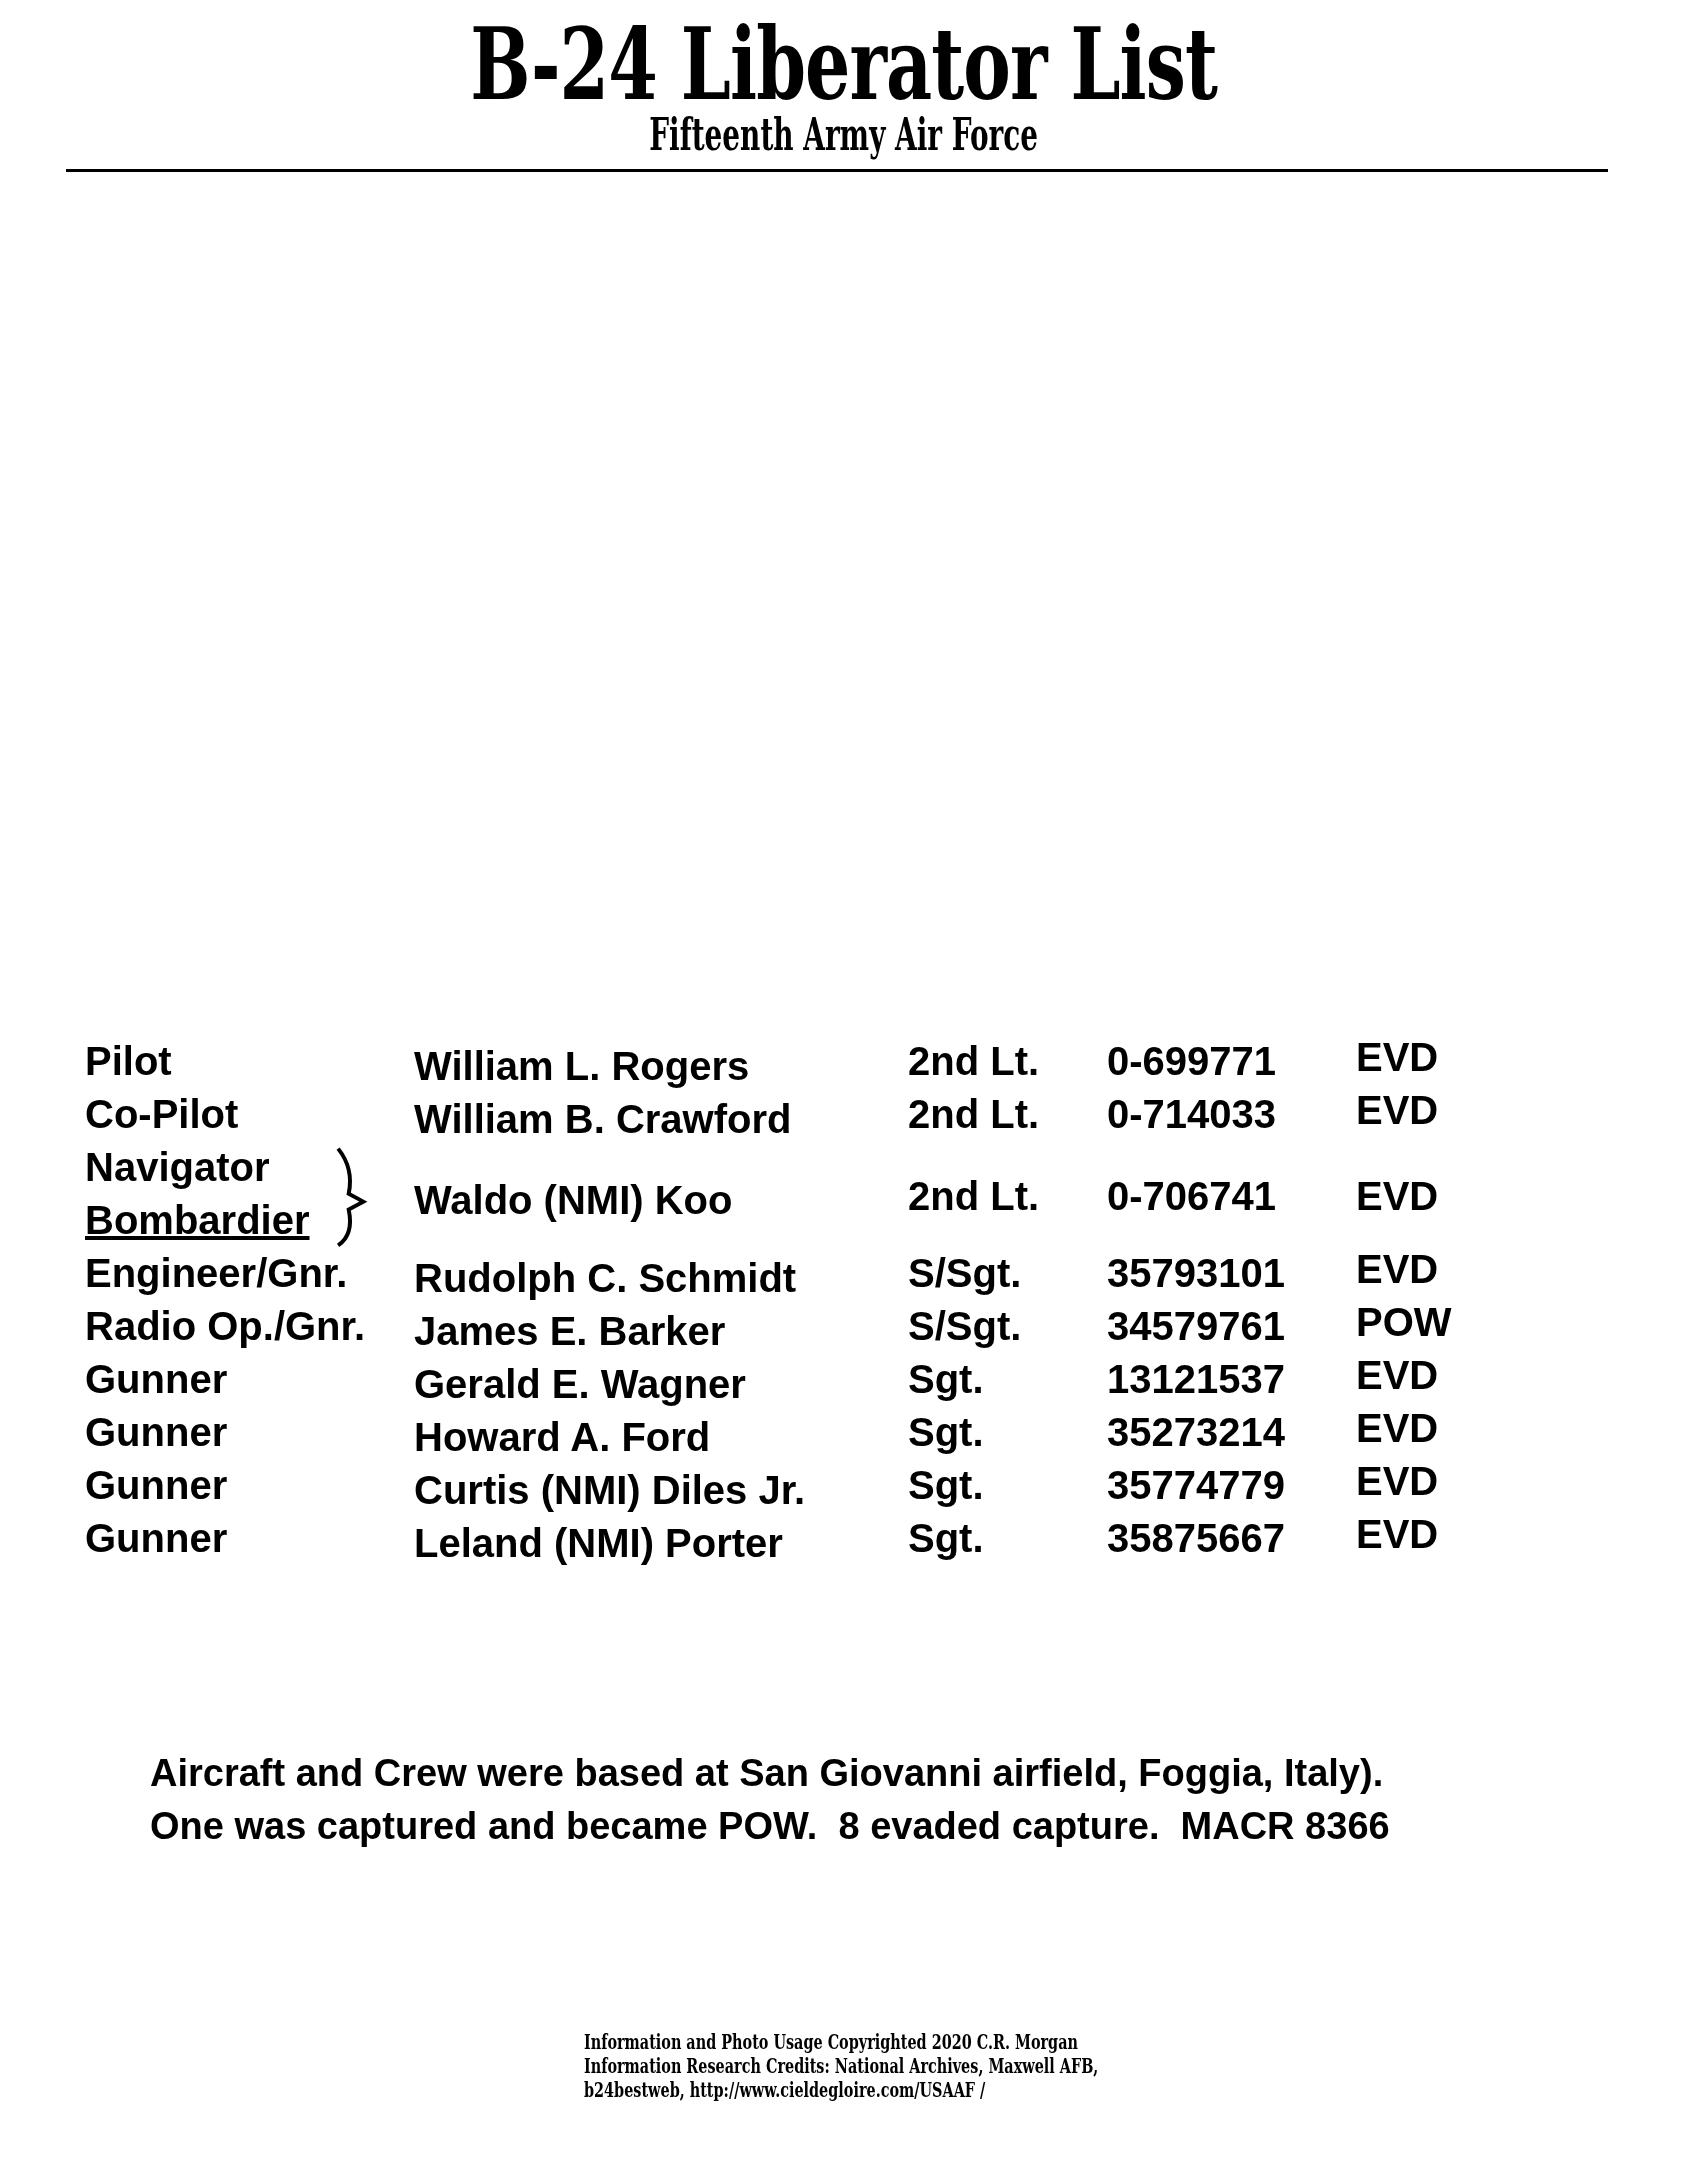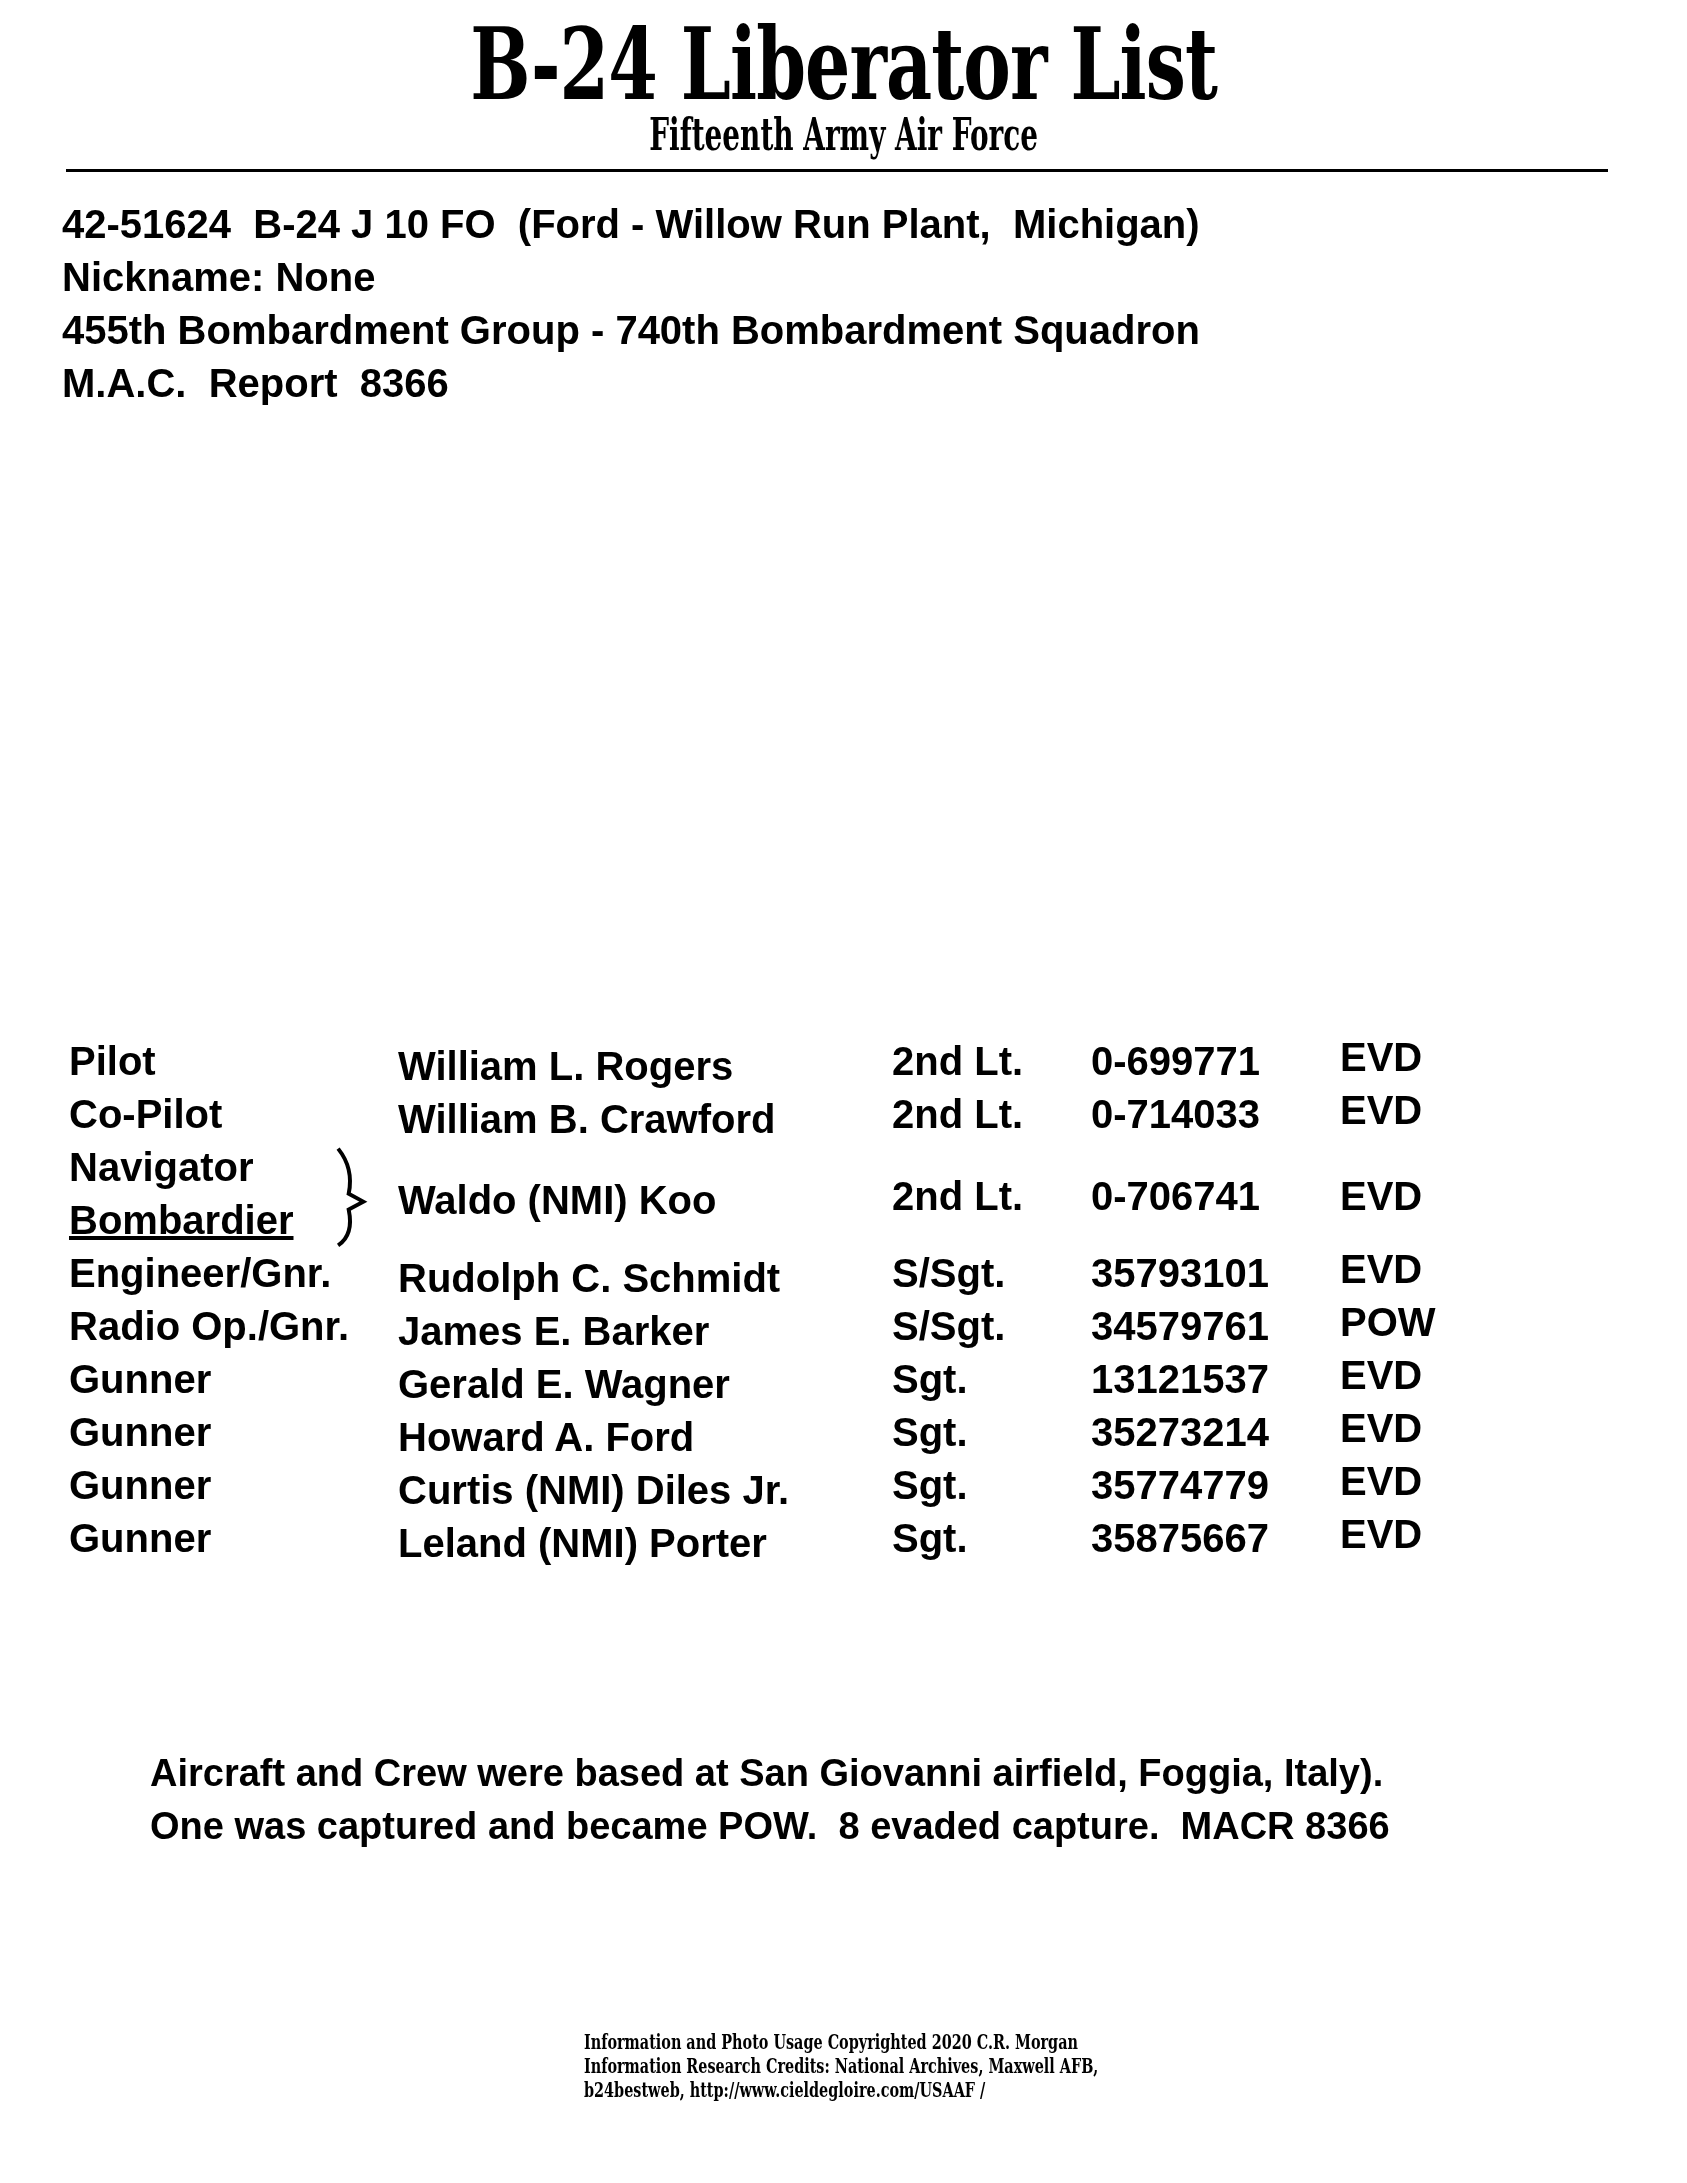--- a/index.html
+++ b/index.html
@@ -29,21 +29,21 @@
   }
   .header-block div { white-space: pre; }
 
   .crew {
     position: absolute; left: 69px; top: 1039px;
     font-family: "Liberation Sans", sans-serif; font-weight: bold;
     font-size: 40px;
   }
   .crew-row { position: relative; height: 53px; }
   .crew-row.double { height: 106px; }
-  .crew-row span { position: absolute; white-space: pre; }
+  .crew-row span { position: absolute; white-space: pre; margin-left: 16px; }
   .c-pos { left: 0; top: 0; }
   .c-name { left: 329px; top: 5.3px; }
   .c-rank { left: 823px; top: 0; }
   .c-serial { left: 1022px; top: 0; }
   .c-status { left: 1271px; top: -4px; }
   .double .c-pos2 { left: 0; top: 53px; text-decoration: underline; }
   .double .c-name { top: 33px; }
   .double .c-rank { top: 29px; }
   .double .c-serial { top: 29px; }
   .double .c-status { top: 29px; }
@@ -68,26 +68,20 @@
 </style>
 </head>
 <body>
 
 <div class="page">
 
   <div class="title">B-24 Liberator List</div>
   <div class="subtitle">Fifteenth Army Air Force</div>
   <div class="rule"></div>
 
-  <div class="header-block">
-    <div>42-51624  B-24 J 10 FO  (Ford - Willow Run Plant,  Michigan)</div>
-    <div>Nickname: None</div>
-    <div>455th Bombardment Group - 740th Bombardment Squadron</div>
-    <div>M.A.C.  Report  8366</div>
-  </div>
 
   <div class="crew">
     <div class="crew-row">
       <span class="c-pos">Pilot</span>
       <span class="c-name">William L. Rogers</span>
       <span class="c-rank">2nd Lt.</span>
       <span class="c-serial">0-699771</span>
       <span class="c-status">EVD</span>
     </div>
     <div class="crew-row">

